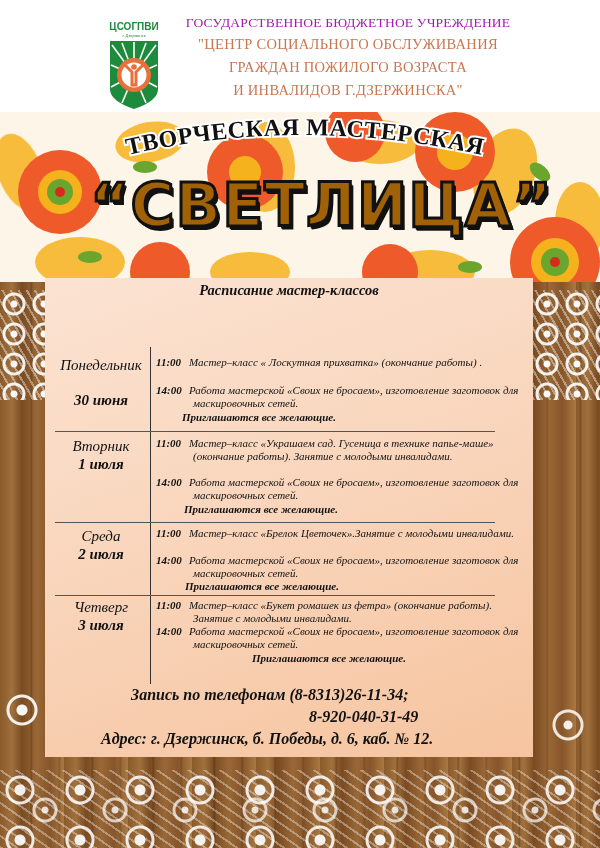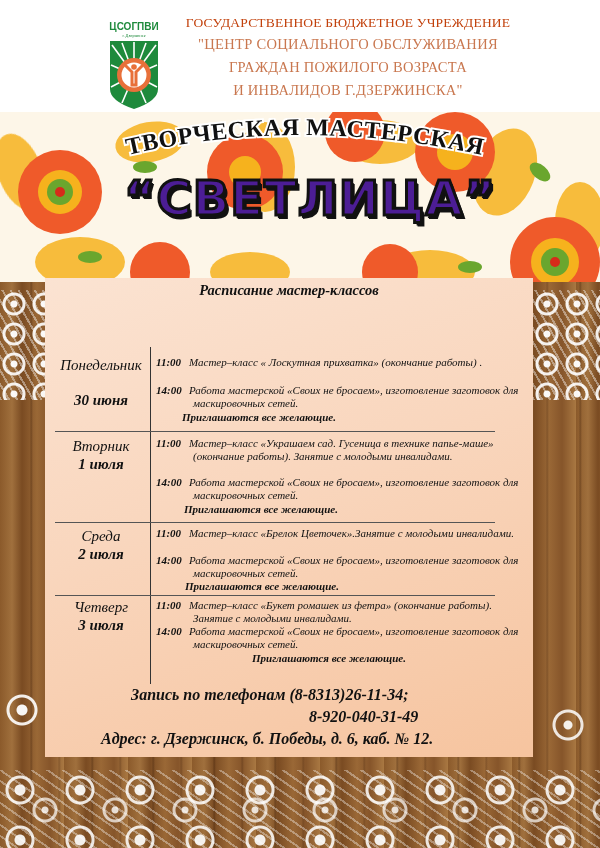--- a/index.html
+++ b/index.html
@@ -57,43 +57,43 @@
       font-family: "Liberation Sans", sans-serif; font-weight: bold; font-size: 10px;
       color: #1e8a3c; letter-spacing: 0px;
     }
     .logo-sub {
       position: absolute; left: 0; top: 12px; width: 60px; text-align: center;
       font-family: "Liberation Sans", sans-serif; font-size: 4px; color: #1e8a3c;
     }
     .logo-shield { position: absolute; left: 4px; top: 18px; }
     .org-line1 {
       position: absolute; left: 183px; top: 15px; width: 330px; text-align: center;
-      font-size: 13.5px; color: #c2410c; letter-spacing: 0.2px;
+      font-size: 13.5px; color: #a21caf; letter-spacing: 0.2px;
     }
     .org-line {
       position: absolute; left: 183px; width: 330px; text-align: center;
       font-size: 14.5px; color: #c9774f; letter-spacing: 0.3px;
     }
     .org-line2 { top: 36px; }
     .org-line3 { top: 59px; }
     .org-line4 { top: 82px; }
 
     
     .banner {
       position: absolute; left: 0; top: 112px; width: 600px; height: 170px; overflow: hidden;
       background: #fdf6e8;
     }
 
     .title-arc {
       position: absolute; left: 0; top: 118px; width: 600px; height: 40px;
     }
     .title-main {
       position: absolute; left: 90px; top: 170px; width: 440px; text-align: center;
-      font-family: "DejaVu Sans", sans-serif; font-weight: bold; font-size: 48px;
-      color: #4c1d95; letter-spacing: 1px;
+      font-family: "DejaVu Sans", sans-serif; font-weight: bold; font-size: 60px;
+      color: #a16207; letter-spacing: 1px;
       -webkit-text-stroke: 3px #111;
       text-shadow: 3px 4px 0 #111, 2px 3px 0 #111;
     }
 
     
     .box {
       position: absolute; left: 45px; top: 278px; width: 488px; height: 479px;
       background: linear-gradient(160deg, #fbe3d2 0%, #f9d6bd 45%, #f6c49f 100%);
     }
     .box-title {

